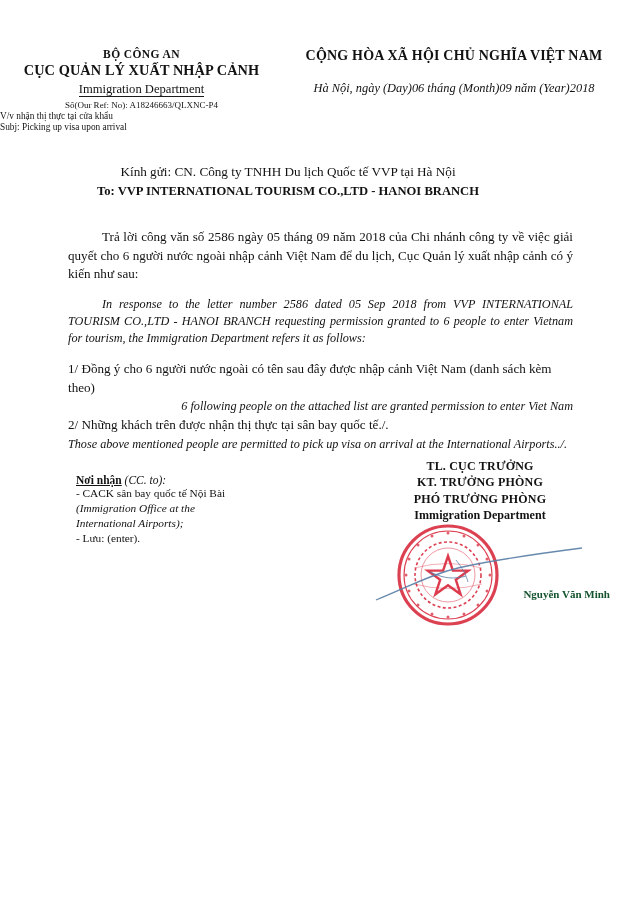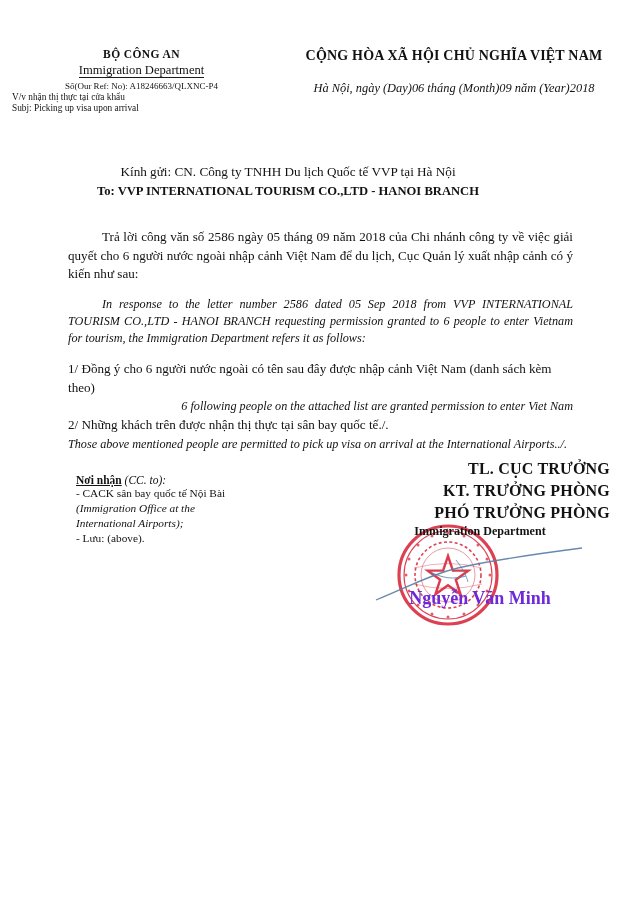--- a/index.html
+++ b/index.html
@@ -56,21 +56,21 @@
     line-height: 1.15;
   }
   .refno {
     font-size: 9px;
     margin-top: 3px;
     white-space: nowrap;
   }
   .subj-vn, .subj-en {
     font-size: 9.3px;
     text-align: left;
-    padding-left: 12px;
+    padding-left: 0px;
     margin-top: 1px;
     white-space: nowrap;
   }
   .subj-block {
     text-align: left;
     margin-left: -14px;
     padding-left: 0px;
   }
   .country-vn {
     font-size: 14px;
@@ -179,26 +179,25 @@
 
   
   .sign-block {
     position: absolute;
     top: 458px;
     left: 350px;
     width: 260px;
     text-align: center;
   }
   .sign-line {
-    font-size: 16px;
+    font-size: 12px;
     font-weight: bold;
     line-height: 1.36;
     letter-spacing: 0.2px;
     white-space: nowrap;
-    text-align: right;
   }
   .sign-dept {
     font-size: 12.1px;
     font-weight: bold;
     line-height: 1.36;
     position: relative;
     z-index: 3;
   }
   .stamp-area {
     position: absolute;
@@ -215,36 +214,37 @@
   .sig-svg {
     position: absolute;
     top: 8px;
     left: 20px;
   }
   .signer-name {
     position: absolute;
     top: 588px;
     left: 350px;
     width: 260px;
-    text-align: center;
-    font-size: 18px;
-    font-weight: bold;
-    color: #6d28d9;
+    text-align: right;
+    font-size: 11px;
+    font-weight: bold;
+    color: #14532d;
     z-index: 5;
     white-space: nowrap;
   }
 </style>
 </head>
 <body>
 
 <div class="page">
 
   <div class="header">
     <div class="hdr-left">
       <div class="ministry">BỘ CÔNG AN</div>
+      <div class="dept-vn">CỤC QUẢN LÝ XUẤT NHẬP CẢNH</div>
       <div><span class="dept-en">Immigration Department</span></div>
       <div class="refno">Số(Our Ref: No): A18246663/QLXNC-P4</div>
       <div class="subj-block">
         <div class="subj-vn">V/v nhận thị thực tại cửa khẩu</div>
         <div class="subj-en">Subj: Picking up visa upon arrival</div>
       </div>
     </div>
     <div class="hdr-right">
       <div class="country-vn">CỘNG HÒA XÃ HỘI CHỦ NGHĨA VIỆT NAM</div>
       <div class="dateline">Hà Nội, ngày (Day)06 tháng (Month)09 năm (Year)2018</div>
@@ -263,21 +263,21 @@
     <p class="item-en">6 following people on the attached list are granted permission to enter Viet Nam</p>
     <p class="item-vn tight">2/ Những khách trên được nhận thị thực tại sân bay quốc tế./.</p>
     <p class="item-en just">Those above mentioned people are permitted to pick up visa on arrival at the International Airports../.</p>
   </div>
 
   <div class="cc-block">
     <div class="cc-title"><b>Nơi nhận</b><i> (CC. to):</i></div>
     <div class="cc-line">- CACK sân bay quốc tế  Nội Bài</div>
     <div class="cc-line ital">(Immigration Office at the</div>
     <div class="cc-line ital">International Airports);</div>
-    <div class="cc-line">- Lưu: (above).</div>
+    <div class="cc-line">- Lưu: (enter).</div>
   </div>
 
   <div class="sign-block">
     <div class="sign-line">TL. CỤC TRƯỞNG</div>
     <div class="sign-line">KT. TRƯỞNG PHÒNG</div>
     <div class="sign-line">PHÓ TRƯỞNG PHÒNG</div>
     <div class="sign-dept">Immigration Department</div>
   </div>
 
   <div class="stamp-area">

